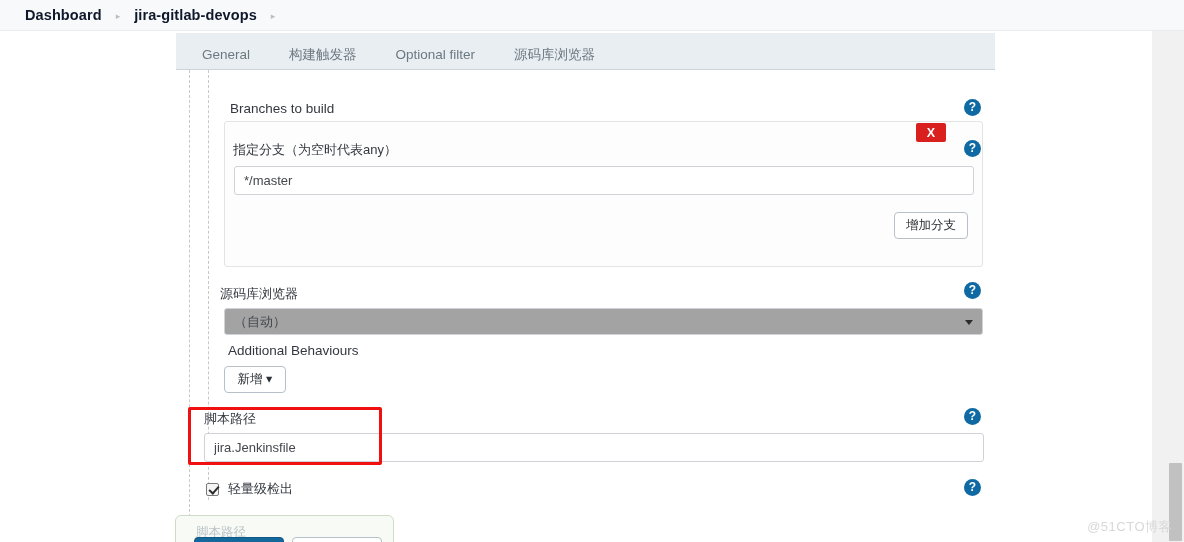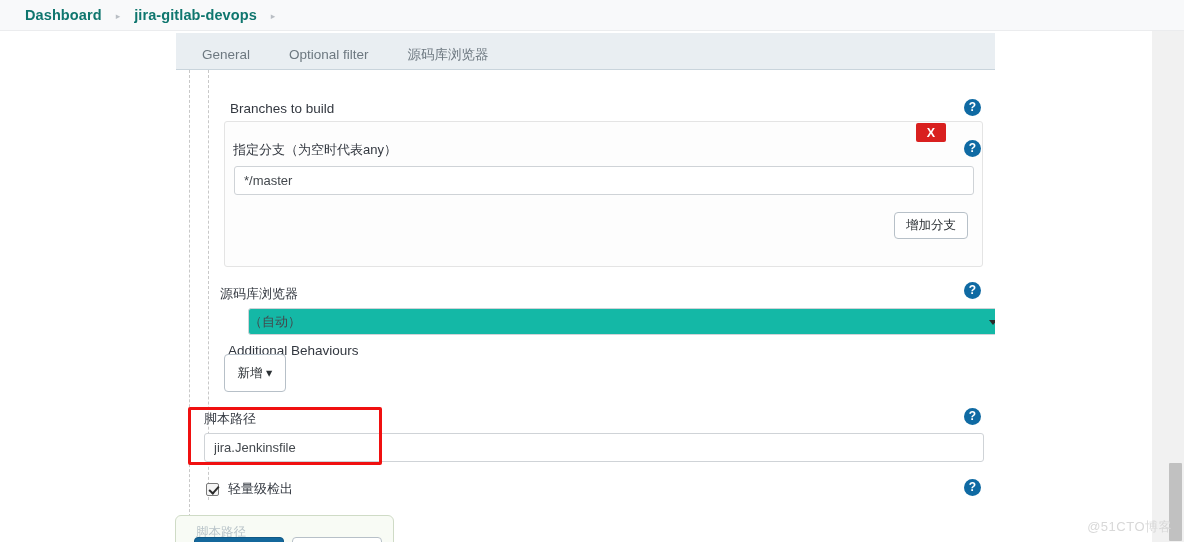--- a/index.html
+++ b/index.html
@@ -17,21 +17,21 @@
     position: absolute; left: 0; top: 0;
     width: 1184px; height: 31px;
     background: #f8f9fa;
     display: flex; align-items: center;
     padding-left: 25px;
     border-bottom: 1px solid #ebecee;
   }
   .crumb {
     font-size: 14.5px;
     font-weight: bold;
-    color: #0f766e;
+    color: #0f172a;
     letter-spacing: .1px;
   }
   .crumb-sep {
     color: #b9bec4;
     font-size: 9px;
     padding: 0 14px;
     line-height: 1;
     position: relative; top: 1px;
   }
 
@@ -171,28 +171,28 @@
     border: none;
     border-radius: 2px;
     font-size: 12.5px;
     font-weight: bold;
     cursor: pointer;
     font-family: "Liberation Sans", sans-serif;
   }
 
   .select-box {
     position: absolute;
-    background: #14b8a6;
+    background: #a3a3a3;
     border: 1px solid #cfd3d7;
     border-radius: 3px;
     font-size: 13px;
     color: #43484d;
+    padding-left: 9px;
     display: flex; align-items: center;
     cursor: pointer;
-    margin-left: 24px;
   }
   .select-arrow {
     position: absolute;
     right: 9px; top: 50%;
     margin-top: -2px;
     width: 0; height: 0;
     border-left: 4px solid transparent;
     border-right: 4px solid transparent;
     border-top: 5px solid #2b2b2b;
   }
@@ -317,20 +317,21 @@
 </div>
 
 <div id="page-body">
 
   <div id="right-gutter"></div>
 
   <div id="config-panel">
 
     <div id="tab-bar">
       <div class="tab">General</div>
+      <div class="tab">构建触发器</div>
       <div class="tab">Optional filter</div>
       <div class="tab">源码库浏览器</div>
     </div>
 
     <div id="form-body">
 
       <div class="guide" id="guide-outer"></div>
       <div class="guide" id="guide-inner"></div>
 
       <div class="section-label" style="left:46px; top:31px;">Branches to build</div>
@@ -351,21 +352,21 @@
       <div class="field-label" style="left:44px; top:215px;">源码库浏览器</div>
       <div class="help-icon" style="left:788px; top:212px;">?</div>
 
       <div class="select-box" style="left:48px; top:238px; width:759px; height:27px;">
         <span>（自动）</span>
         <span class="select-arrow"></span>
       </div>
 
       <div class="section-label" style="left:44px; top:273px;">Additional Behaviours</div>
 
-      <button class="btn" style="left:48px; top:284px; width:62px; height:38px;">
+      <button class="btn" style="left:48px; top:296px; width:62px; height:27px;">
         <span>新增</span>
         <span>▾</span>
       </button>
 
       <div class="field-label" style="left:28px; top:340px;">脚本路径</div>
       <div class="help-icon" style="left:788px; top:338px;">?</div>
 
       <input class="text-input" style="left: 28px; top: 363px; width: 780px; height: 29px;" value="jira.Jenkinsfile">
 
       <div id="script-path-highlight" style="left:12px; top:337px; width:194px; height:58px;"></div>

